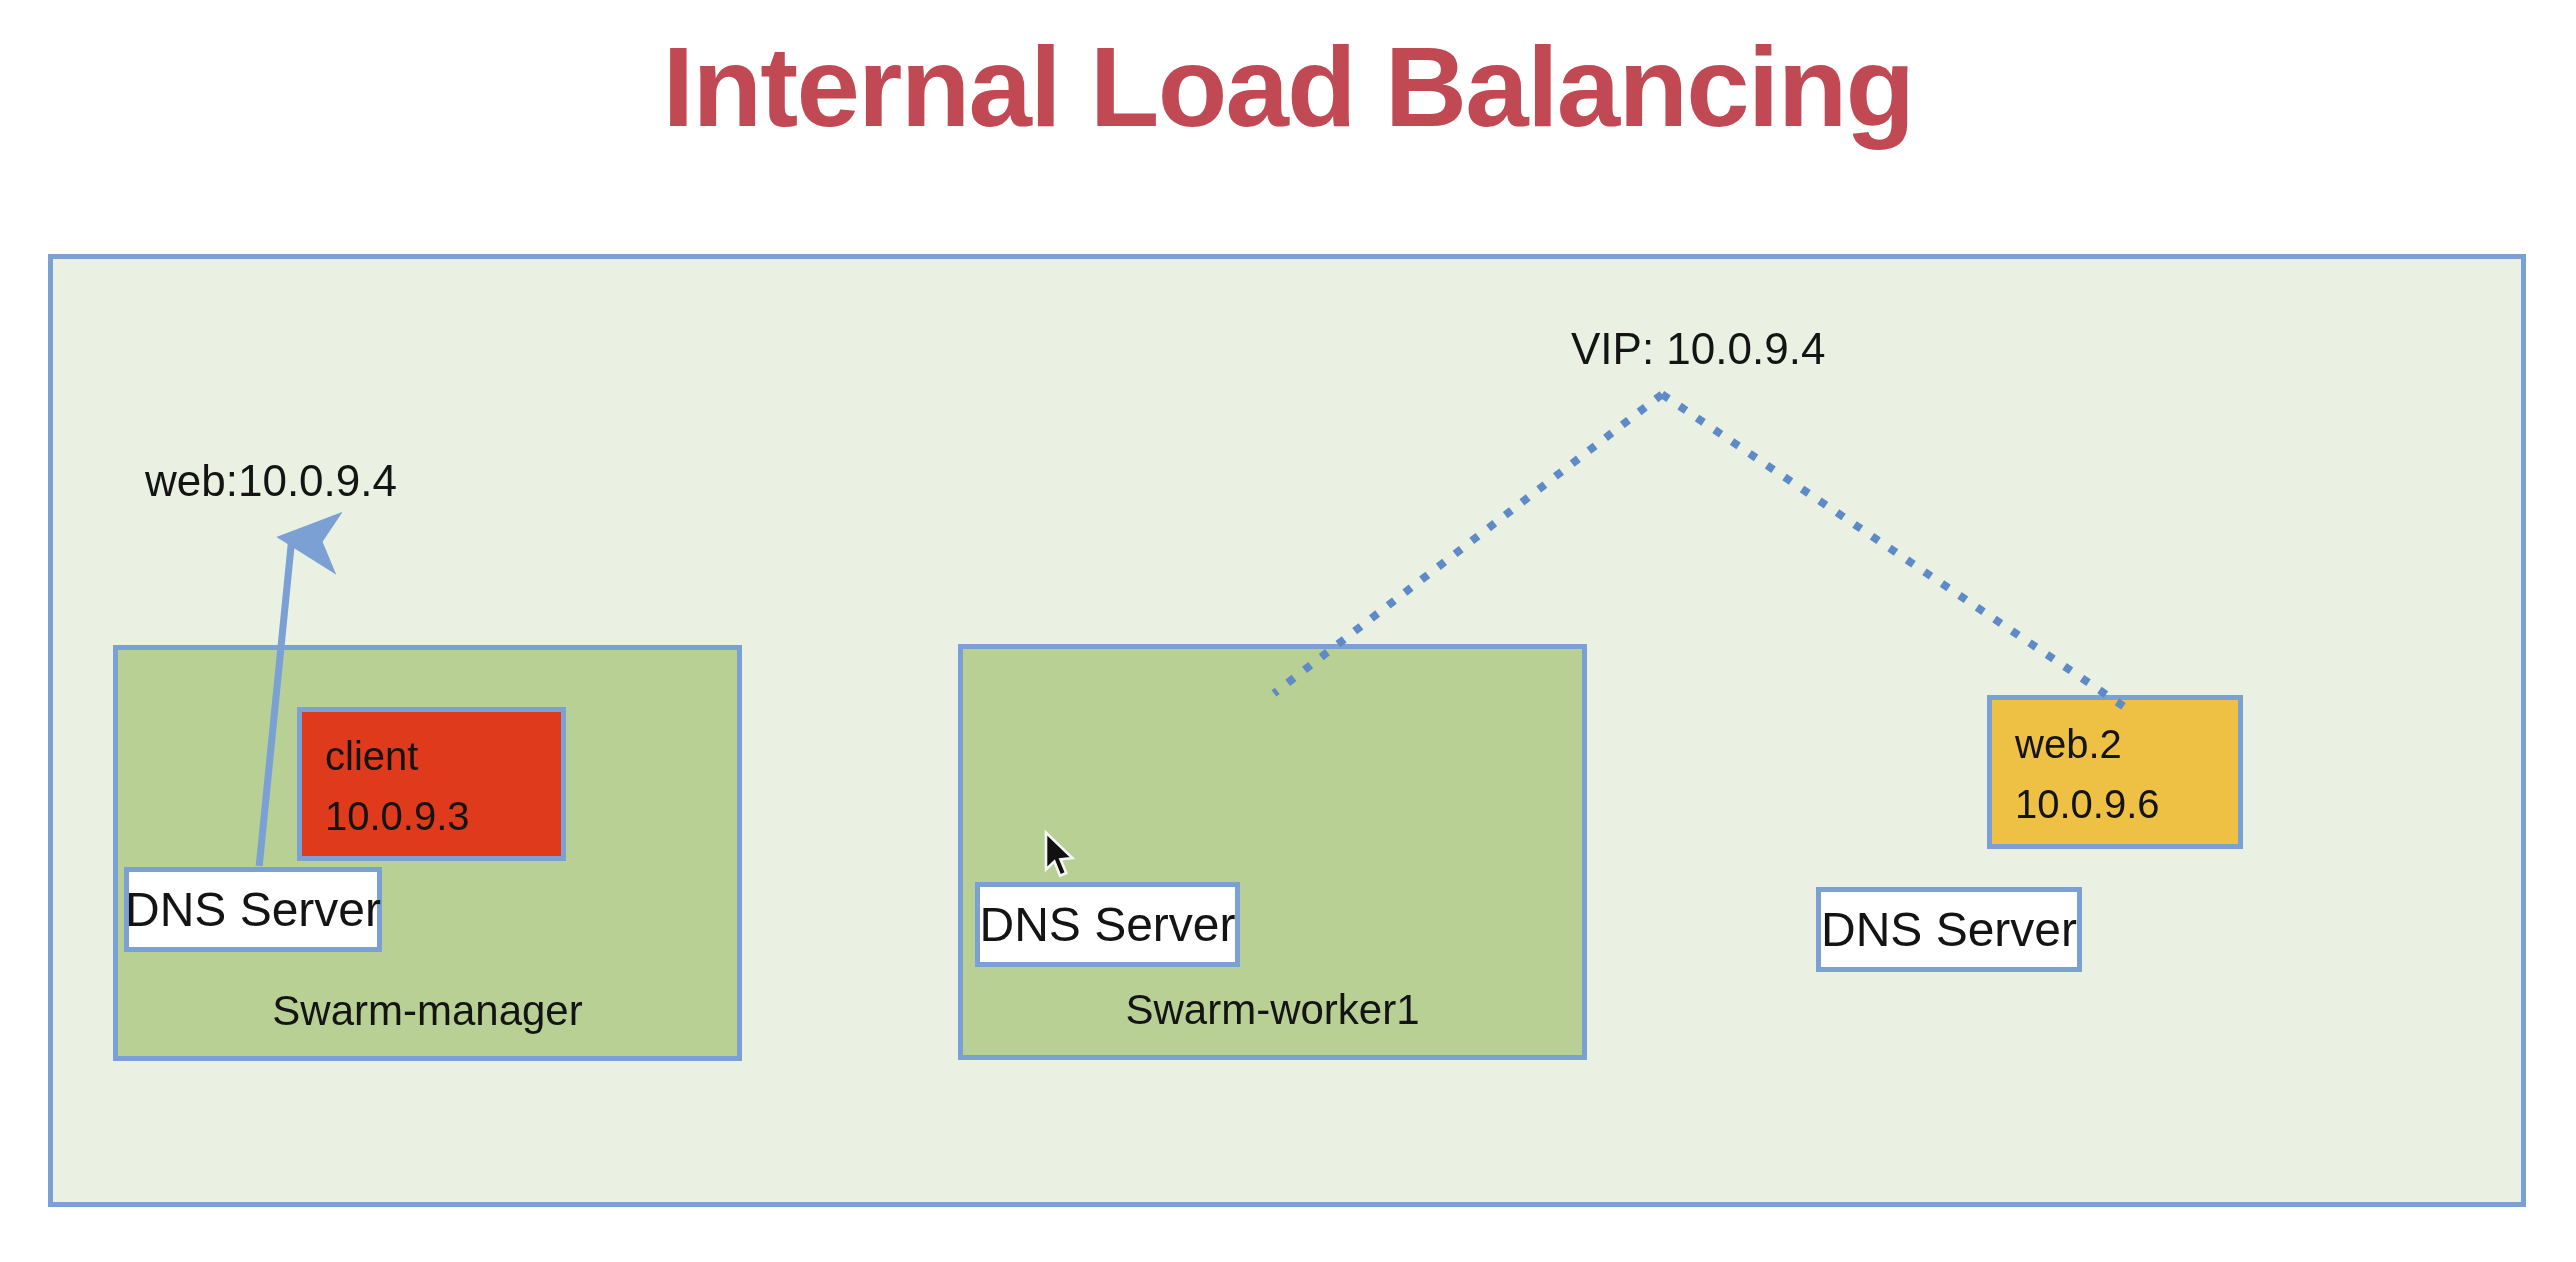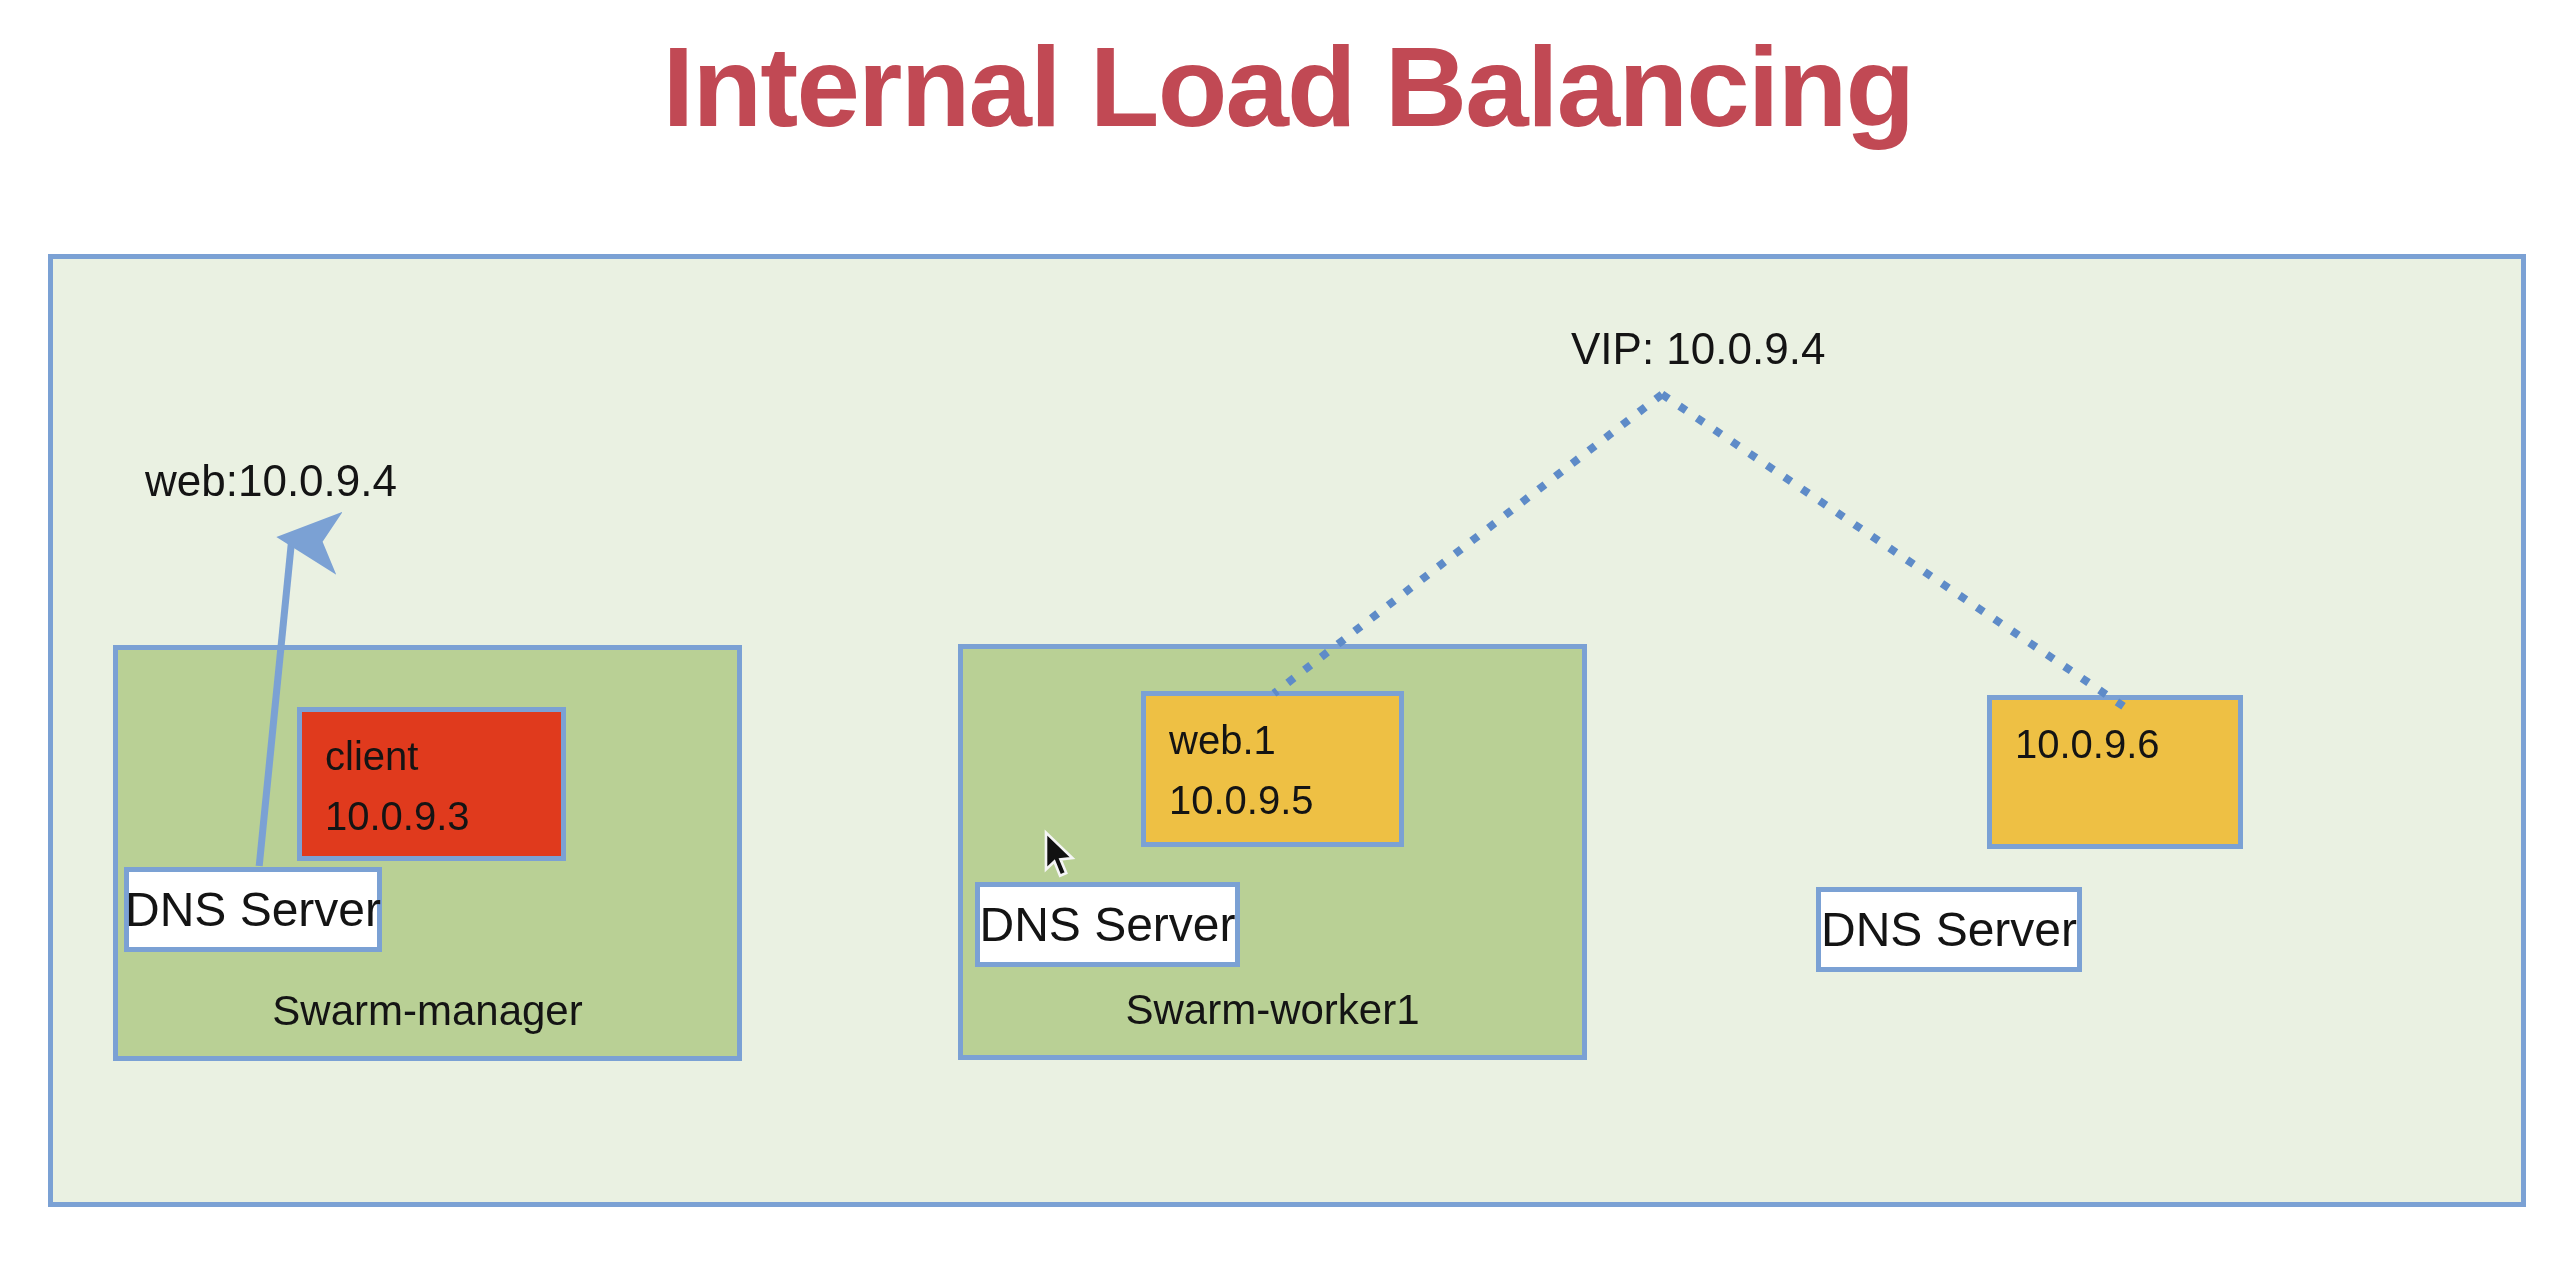--- a/index.html
+++ b/index.html
@@ -74,29 +74,26 @@
     <div>client</div>
     <div>10.0.9.3</div>
   </div>
   <div class="dnsbox dns-manager">
     <span>DNS Server</span>
   </div>
 
   <div class="node node-worker1">
     <div class="node-label">Swarm-worker1</div>
   </div>
-  <div class="svc orange1">
-    <div>web.1</div>
-    <div>10.0.9.5</div>
-  </div>
   <div class="dnsbox dns-worker1">
     <span>DNS Server</span>
   </div>
 
   <div class="svc orange2">
+    <div>web.2</div>
     <div>10.0.9.6</div>
   </div>
   <div class="dnsbox dns-worker2">
     <span>DNS Server</span>
   </div>
 
   <svg class="lines" viewBox="0 0 2926 1434">
     <defs>
       <marker id="arrowhead" markerWidth="9" markerHeight="9" refX="4.5" refY="2.2" orient="auto">
         <path d="M0,9 L4.5,0 L9,9 L4.5,6.6 Z" fill="#7ba1d4"></path>

